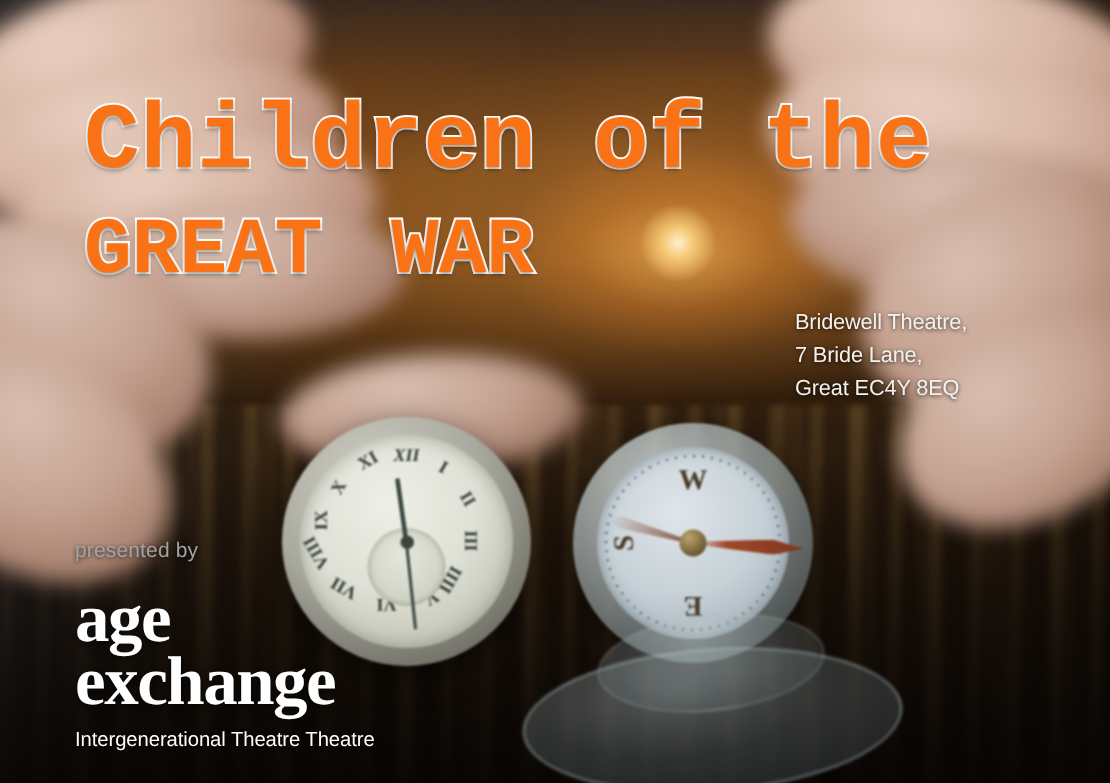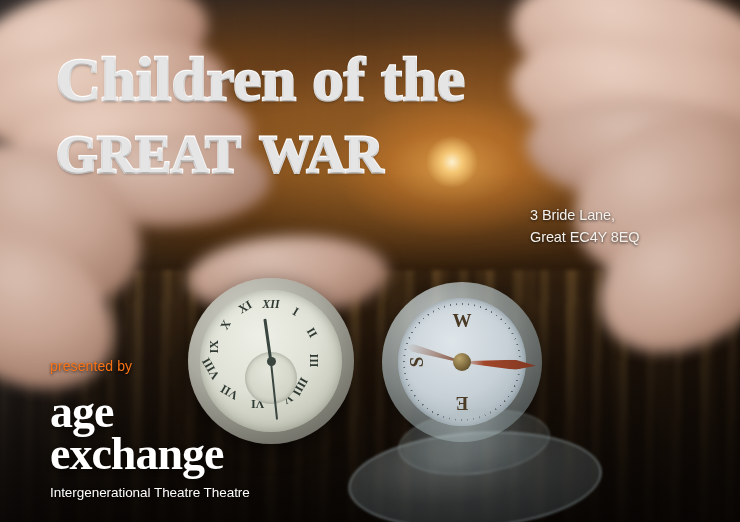--- a/index.html
+++ b/index.html
@@ -185,24 +185,24 @@
     position:absolute;left:398px;top:410px;width:150px;height:62px;
     border-radius:50%;
     background:radial-gradient(ellipse at 45% 28%, rgba(205,218,220,.38) 0%, rgba(120,138,142,.24) 60%, rgba(60,72,76,.2) 100%);
     border:1px solid rgba(205,218,220,.26);
     transform:rotate(-6deg);
     filter:blur(1.1px);
   }
 
   
   #title-block{
-    position:absolute;left:56px;top:51px;width:470px;
+    position:absolute;left:56px;top:66px;width:470px;
     z-index:20;
-    font-family:Liberation Serif, serif;
-    color:#e5e5e5;
+    font-family:Liberation Mono, monospace;
+    color:#f97316;
     line-height:.92;
     white-space:nowrap;
   }
   #title-line-1{
     display:block;font-size:62px;font-weight:700;letter-spacing:.5px;
     -webkit-text-stroke:2.6px #ffffff;
     paint-order:stroke fill;
     text-shadow:0 2px 3px rgba(0,0,0,.35);
   }
   #title-line-2{
@@ -224,21 +224,21 @@
 
   #venue-block{position:absolute;left:530px;top:204px;width:200px;z-index:20;}
   .venue-line{
     color:#f4f1ec;font-size:14.5px;font-weight:400;line-height:1.52;
     letter-spacing:-.1px;
     text-shadow:0 1px 3px rgba(0,0,0,.75);
   }
 
   #logo-block{position:absolute;left:50px;top:358px;z-index:20;}
   #presented-by{
-    color:#f97316;font-size:14px;font-weight:400;letter-spacing:.1px;
+    color:#a3a3a3;font-size:14px;font-weight:400;letter-spacing:.1px;
     text-shadow:0 1px 3px rgba(0,0,0,.75);
   }
   .logo-word{
     display:block;
     font-family:"Liberation Serif", serif;
     font-weight:700;color:#ffffff;
     line-height:.88;letter-spacing:-1px;
     text-shadow:0 2px 5px rgba(0,0,0,.6);
   }
   #logo-age{font-size:46px;margin-top:18px;}
@@ -328,21 +328,22 @@
 
   <div id="title-block">
     <span id="title-line-1">Children of the</span>
     <span id="title-line-2">Great War</span>
   </div>
 
   <div id="dates-block">
   </div>
 
   <div id="venue-block">
-    <div class="venue-line">3 Bride Lane,</div>
+    <div class="venue-line">Bridewell Theatre,</div>
+    <div class="venue-line">7 Bride Lane,</div>
     <div class="venue-line">Great EC4Y 8EQ</div>
   </div>
 
   <div id="logo-block">
     <div id="presented-by">presented by</div>
     <span class="logo-word" id="logo-age">age</span>
     <span class="logo-word" id="logo-exchange">exchange</span>
     <div id="logo-tagline">Intergenerational Theatre Theatre</div>
   </div>
 

